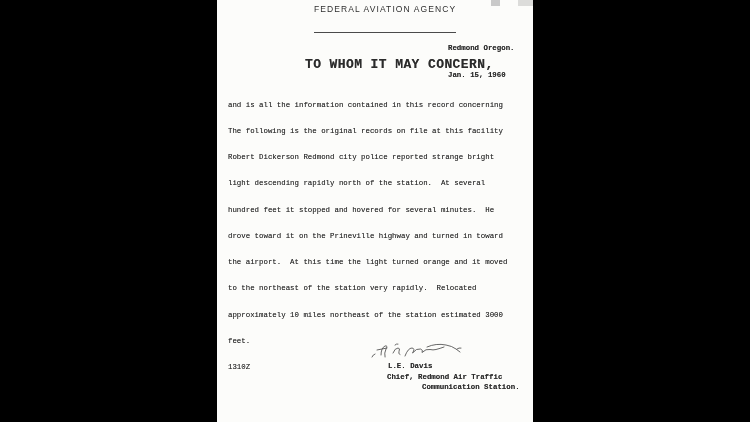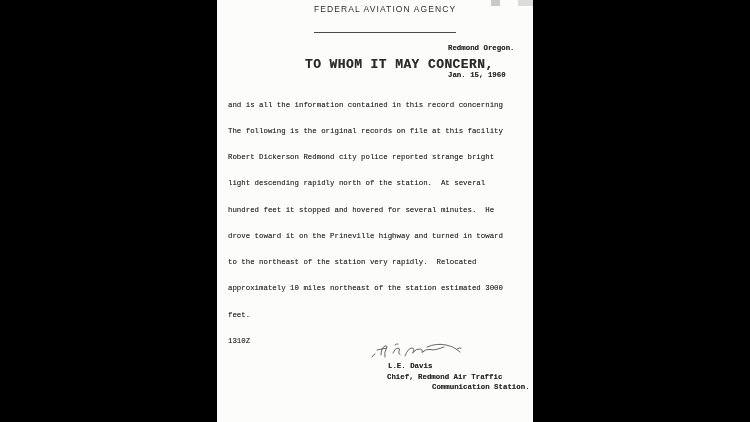--- a/index.html
+++ b/index.html
@@ -106,21 +106,21 @@
     position: absolute;
     left: 170px;
     top: 372.5px;
     font-size: 7.4px;
     font-weight: bold;
     white-space: pre;
     text-shadow: 0 0 0.3px rgba(40,40,40,0.55);
   }
   .sig-title2 {
     position: absolute;
-    left: 215px;
+    left: 205px;
     top: 383px;
     font-size: 7.4px;
     font-weight: bold;
     white-space: pre;
     text-shadow: 0 0 0.3px rgba(40,40,40,0.55);
   }
 </style>
 </head>
 <body>
 
@@ -139,20 +139,21 @@
 
     <div class="salutation">TO WHOM IT MAY CONCERN,</div>
 
     <div class="report-body">
       <div class="bl">and is all the information contained in this record concerning</div>
       <div class="bl">The following is the original records on file at this facility</div>
       <div class="bl">Robert Dickerson Redmond city police reported strange bright</div>
       <div class="bl">light descending rapidly north of the station.  At several</div>
       <div class="bl">hundred feet it stopped and hovered for several minutes.  He</div>
       <div class="bl">drove toward it on the Prineville highway and turned in toward</div>
+      <div class="bl">the airport.  At this time the light turned orange and it moved</div>
       <div class="bl">to the northeast of the station very rapidly.  Relocated</div>
       <div class="bl">approximately 10 miles northeast of the station estimated 3000</div>
       <div class="bl">feet.</div>
       <div class="bl">1310Z</div>
       
       
       
       
       
       

